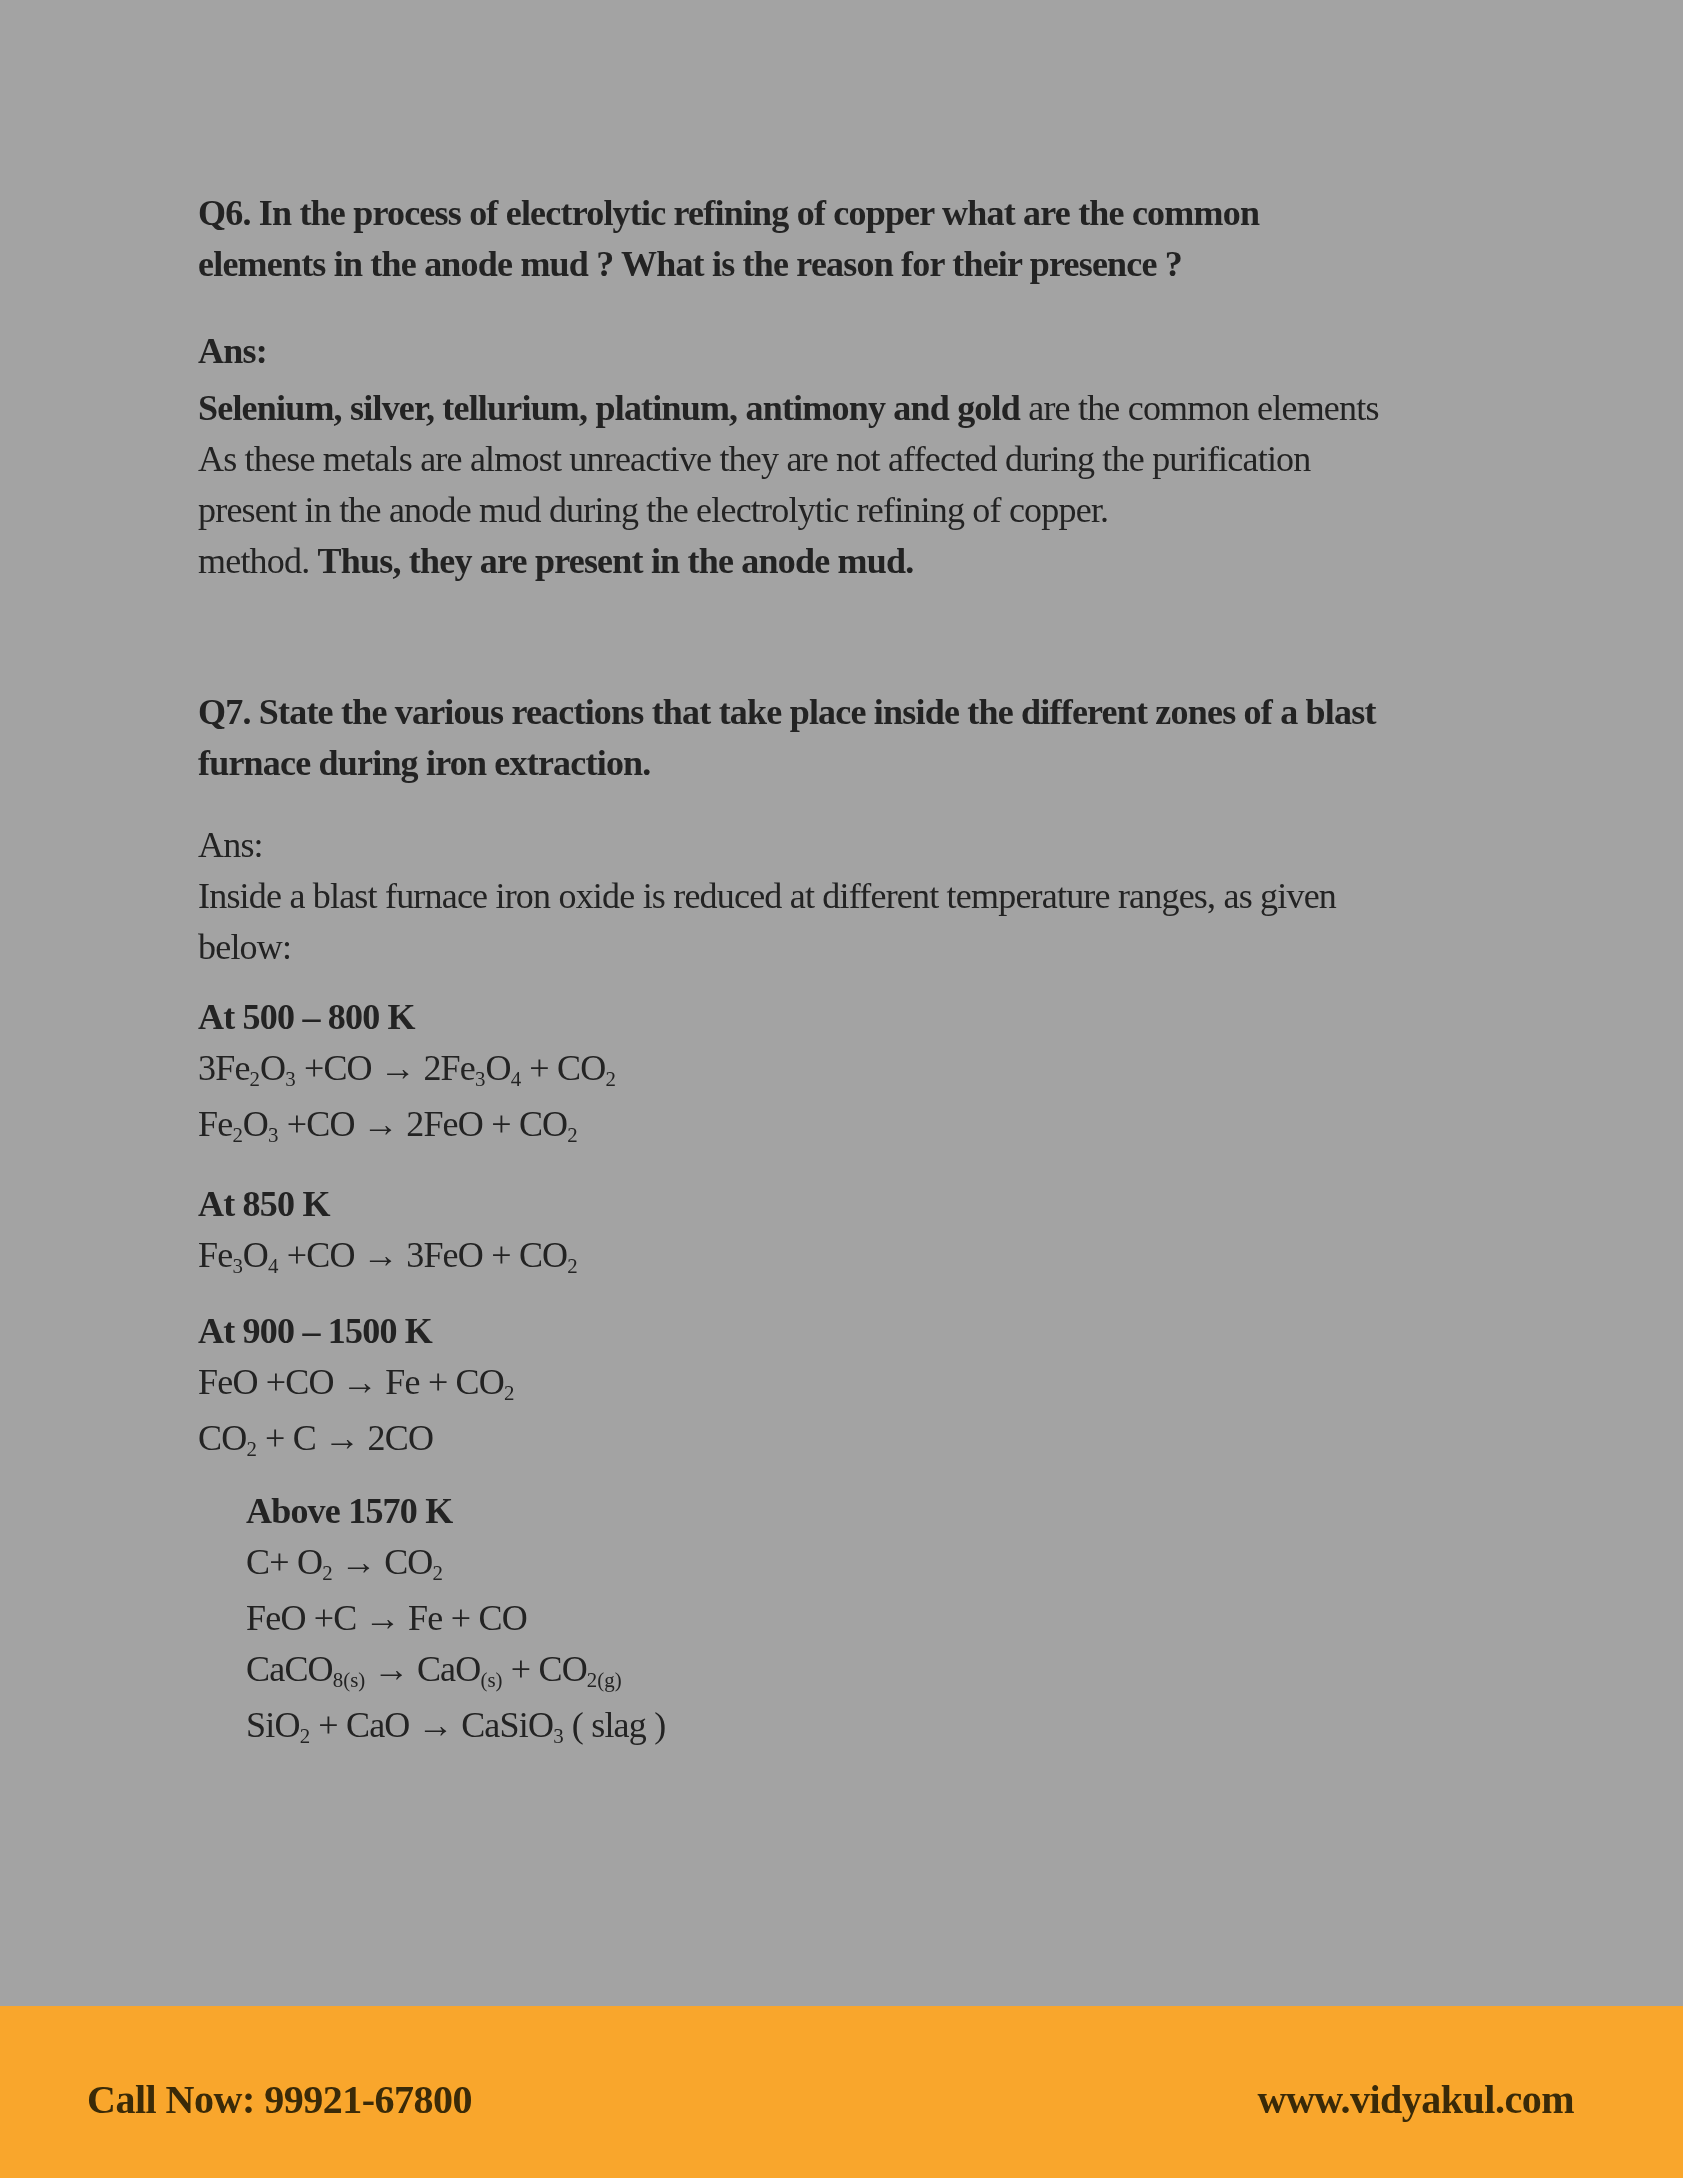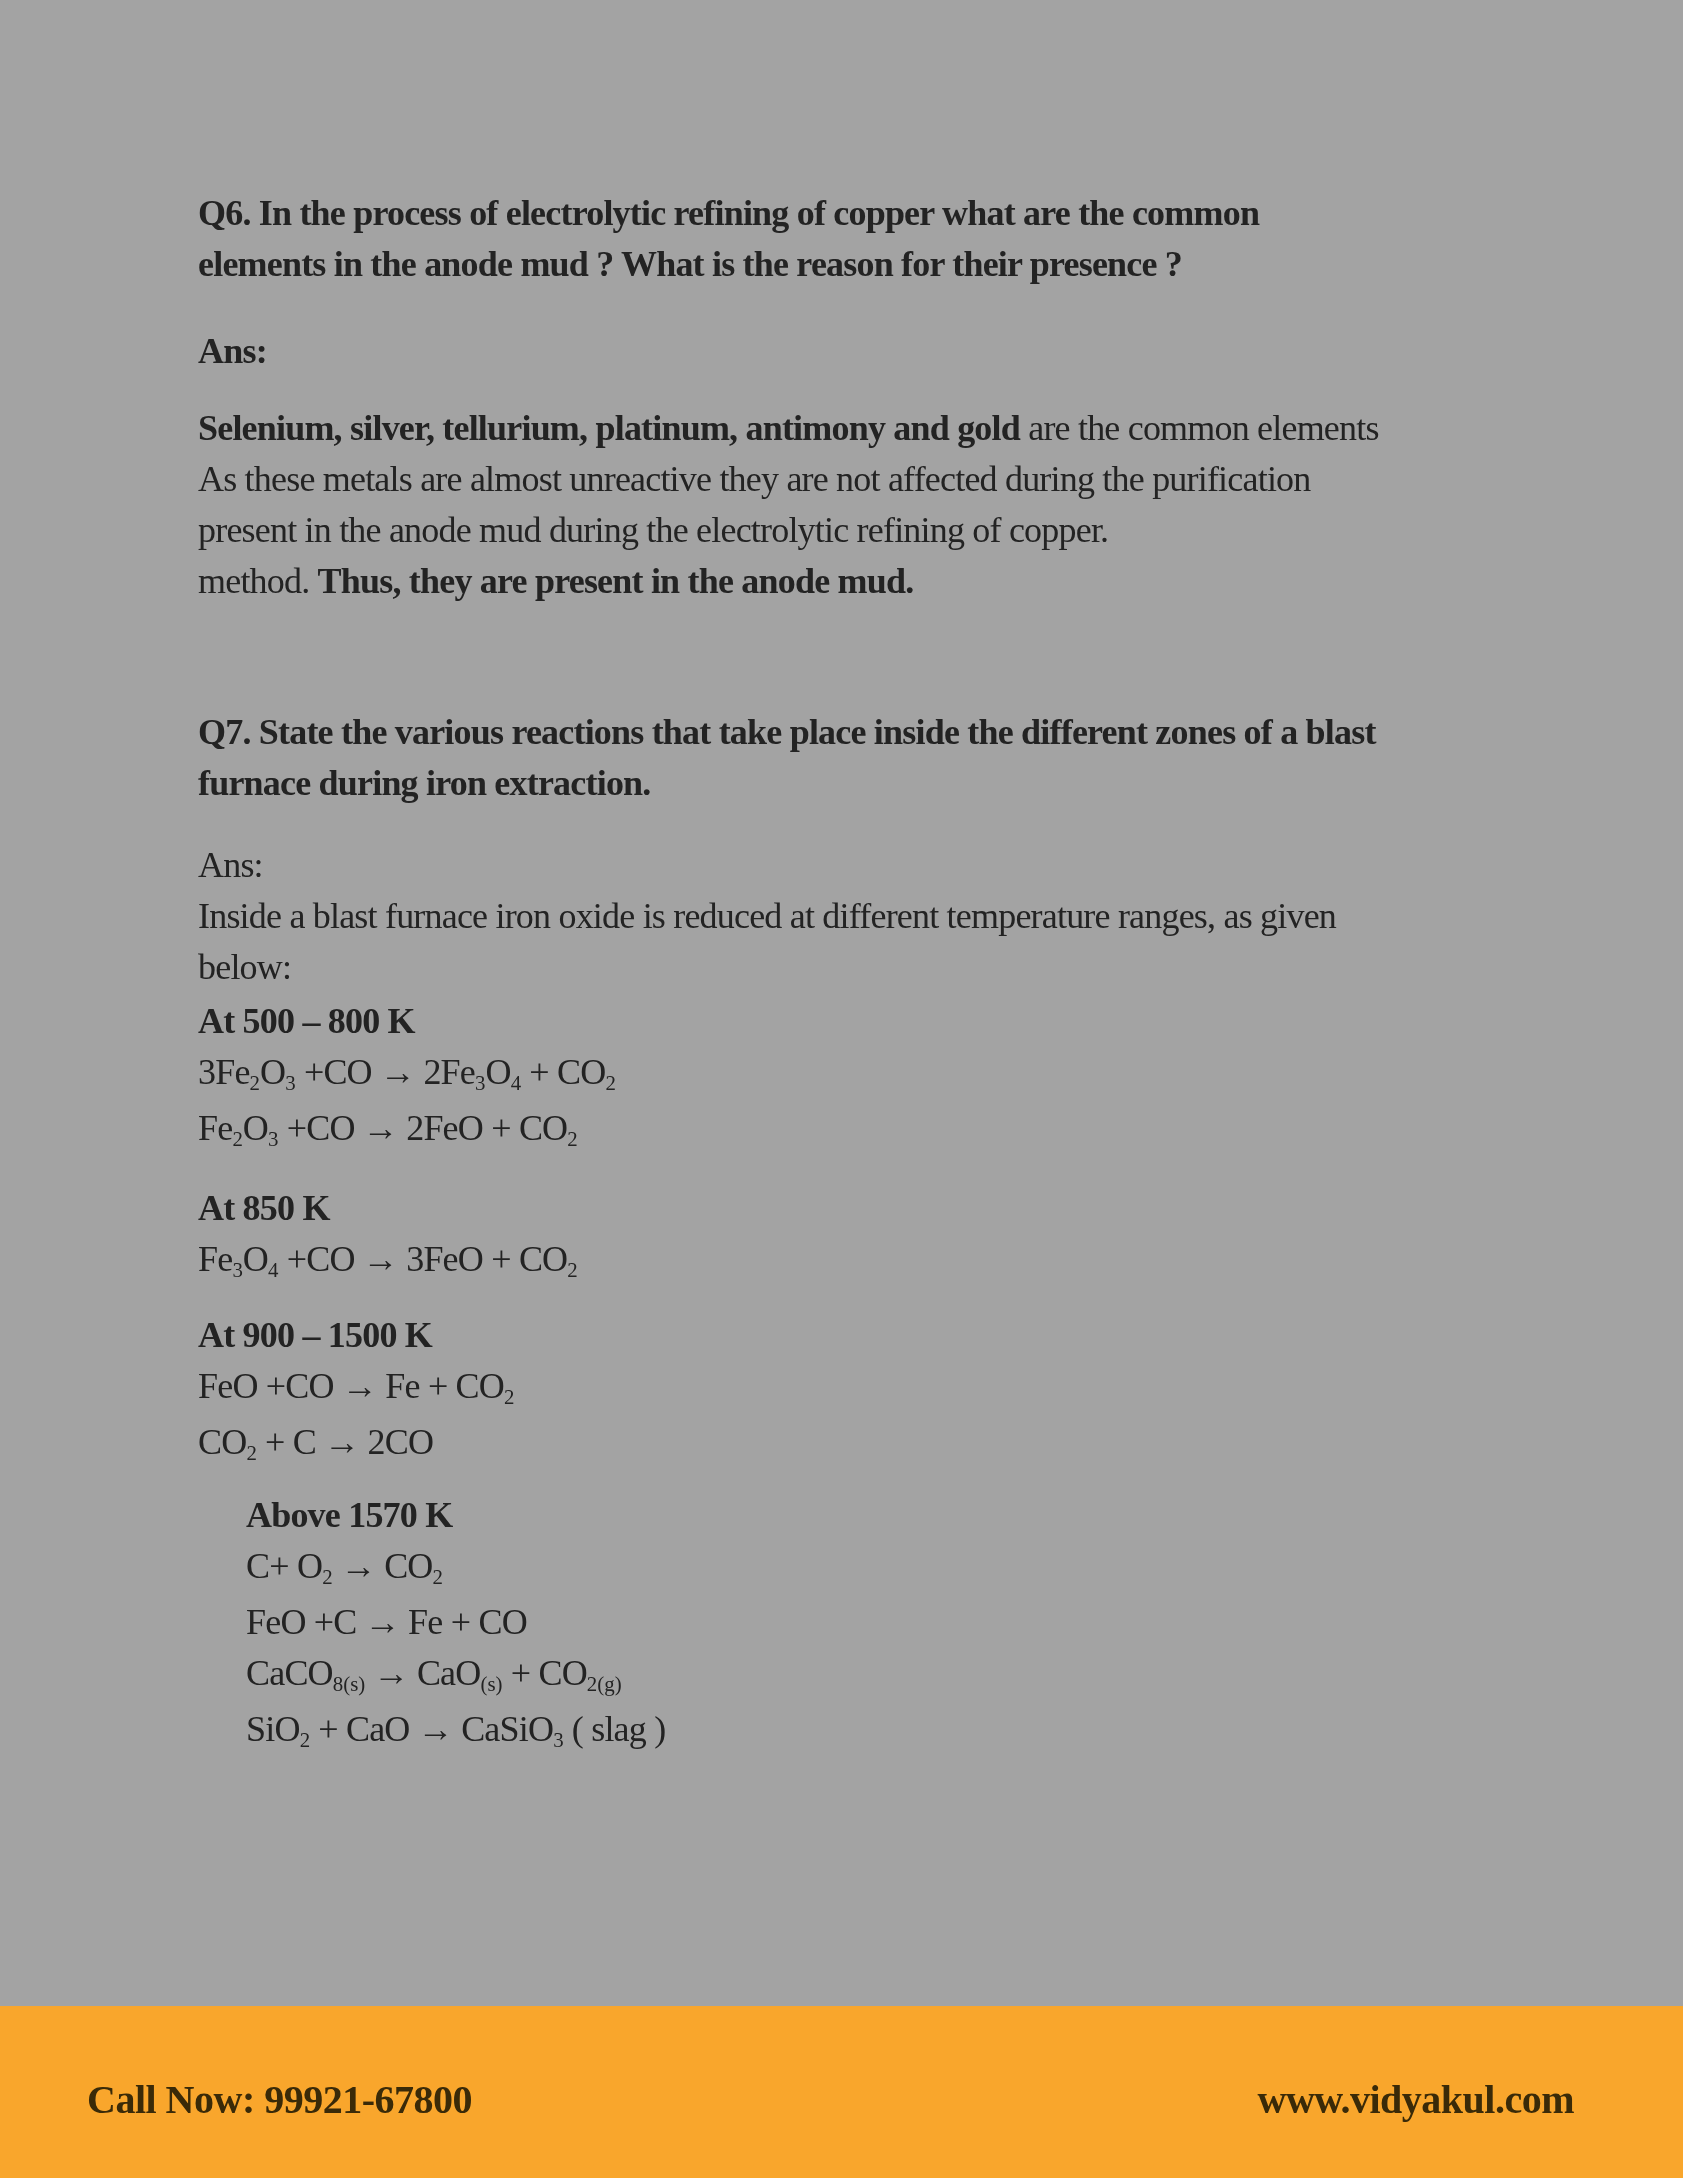--- a/index.html
+++ b/index.html
@@ -26,26 +26,26 @@
   sub {
     font-size:0.58em;
     vertical-align:baseline;
     position:relative;
     top:0.28em;
     letter-spacing:0;
   }
   .q-heading .line { font-weight:bold; }
   .ans-label { margin-top:36px; }
   .ans-label.bold { font-weight:bold; }
-  .answer-para { margin-top:26px; }
+  .answer-para { margin-top:6px; }
   .q7-block { margin-top:100px; }
   .ans-label-2 { margin-top:31px; }
   .intro-para { }
   .temp-group .group-header { font-weight:bold; }
-  .tg-1 { margin-top:3px; }
+  .tg-1 { margin-top:19px; }
   .tg-2 { margin-top:24px; }
   .tg-3 { margin-top:20px; }
   .tg-4 { margin-top:17px;margin-left:48px; }
   .footer {
     position:absolute;
     left:0; top:2006px;
     width:1683px; height:186px;
     display:flex;
     align-items:center;
     justify-content:space-between;

